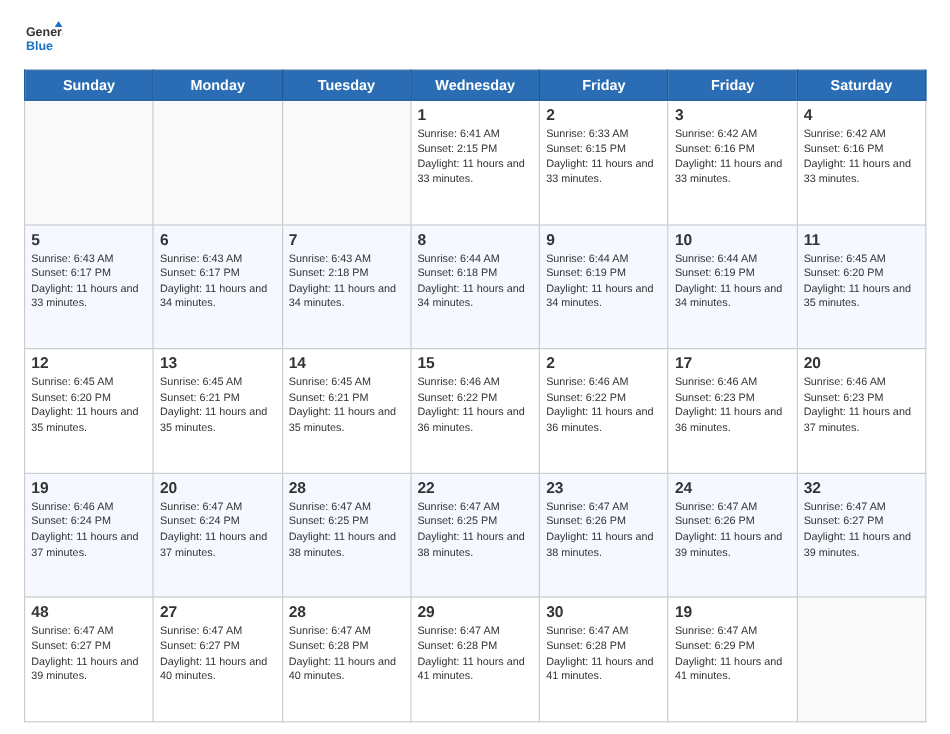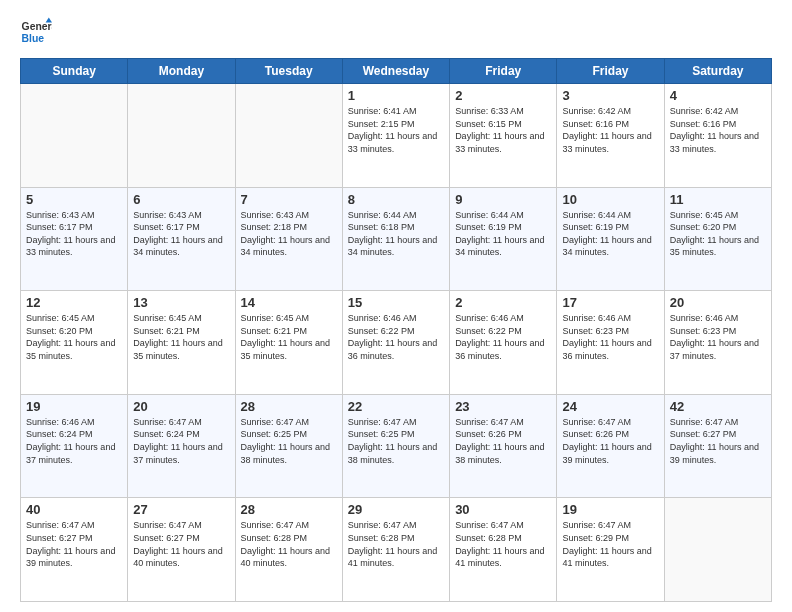--- a/index.html
+++ b/index.html
@@ -290,30 +290,30 @@
 and 38 minutes.</div>
           </td>
           <td>
             <span class="day-number">24</span>
             <div class="day-info">Sunrise: 6:47 AM
 Sunset: 6:26 PM
 Daylight: 11 hours
 and 39 minutes.</div>
           </td>
           <td>
-            <span class="day-number">42</span>
+            <span class="day-number">32</span>
             <div class="day-info">Sunrise: 6:47 AM
 Sunset: 6:27 PM
 Daylight: 11 hours
 and 39 minutes.</div>
           </td>
         </tr>
         <tr>
           <td>
-            <span class="day-number">40</span>
+            <span class="day-number">48</span>
             <div class="day-info">Sunrise: 6:47 AM
 Sunset: 6:27 PM
 Daylight: 11 hours
 and 39 minutes.</div>
           </td>
           <td>
             <span class="day-number">27</span>
             <div class="day-info">Sunrise: 6:47 AM
 Sunset: 6:27 PM
 Daylight: 11 hours

